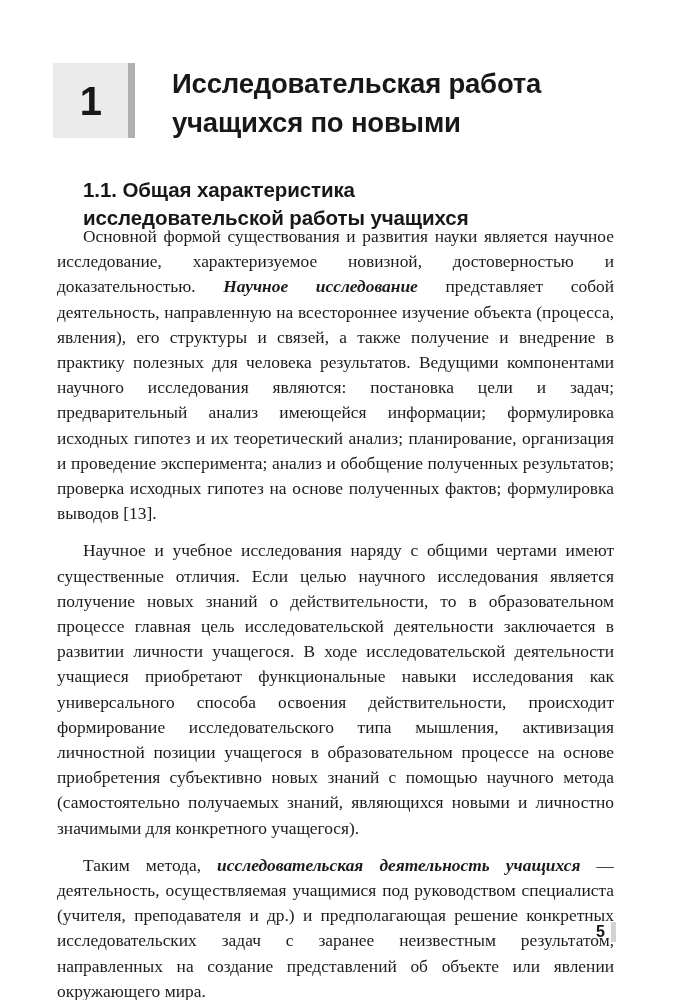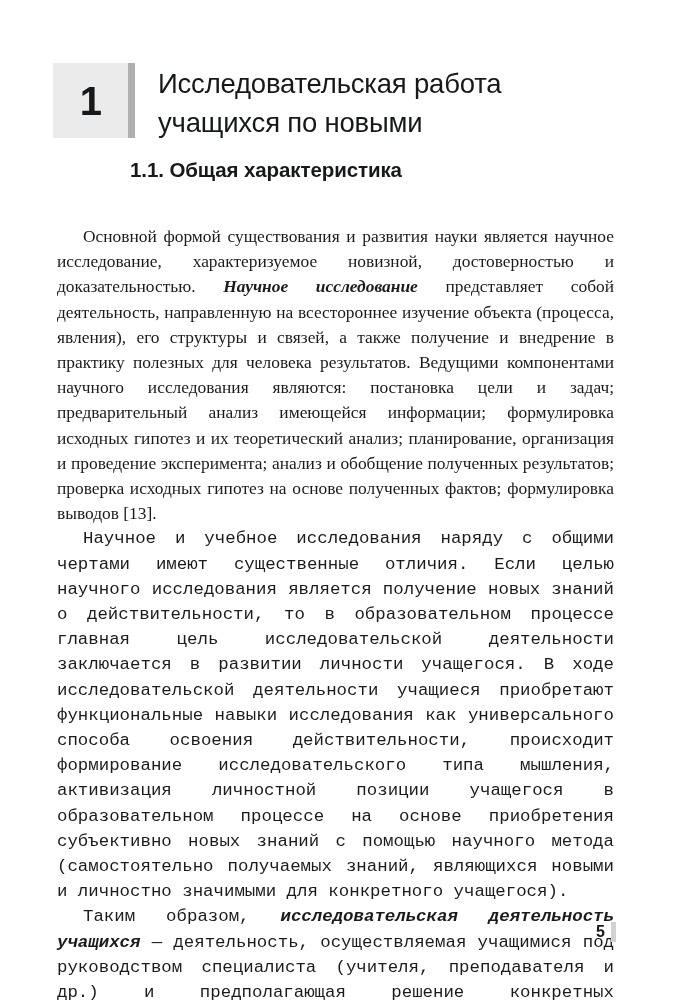--- a/index.html
+++ b/index.html
@@ -58,48 +58,47 @@
   .chapter-number {
     font-family: "Liberation Sans", "DejaVu Sans", sans-serif;
     font-weight: 700;
     font-size: 40px;
     line-height: 1;
     color: #16181a;
     letter-spacing: -0.5px;
   }
 
   .chapter-title {
-    margin-left: 30px;
+    margin-left: 44px;
     padding-top: 1px;
     font-family: "Liberation Sans", "DejaVu Sans", sans-serif;
-    font-weight: 400;
+    font-weight: 700;
     font-size: 27.5px;
     line-height: 39px;
     color: #16181a;
     letter-spacing: -0.2px;
     max-width: 430px;
   }
   .chapter-title .tl {
     display: block;
     white-space: nowrap;
   }
 
   
   .section-heading {
     position: absolute;
     left: 83px;
-    top: 156px;
+    top: 176px;
     width: 540px;
     font-family: "Liberation Sans", "DejaVu Sans", sans-serif;
     font-weight: 700;
     font-size: 20.5px;
     line-height: 28px;
     color: #16181a;
     letter-spacing: -0.1px;
-    margin-left: 47px;
   }
   .section-heading .sl {
     display: block;
     white-space: nowrap;
   }
 
   
   .body-column {
     position: absolute;
     left: 57px;
@@ -111,21 +110,21 @@
     margin: 0;
     text-indent: 26px;
     text-align: justify;
     font-family: "Liberation Serif", "DejaVu Serif", serif;
     font-size: 17.4px;
     line-height: 25.2px;
     color: #1b1b1b;
     hyphens: manual;
     -webkit-hyphens: manual;
   }
-  .para + .para { margin-top: 0; font-family: Liberation Mono, monospace; }
+  .para + .para { margin-top: 12px; }
 
   .para b.emph {
     font-weight: 700;
     font-style: italic;
   }
 
   
   .page-footer {
     position: absolute;
     left: 0;
@@ -162,26 +161,27 @@
       <span class="chapter-number">1</span>
     </div>
     <div class="chapter-title">
       <span class="tl">Исследовательская работа</span>
       <span class="tl">учащихся по новыми</span>
     </div>
   </div>
 
   <div class="section-heading">
     <span class="sl">1.1. Общая характеристика</span>
+    <span class="sl">исследовательской работы учащихся</span>
   </div>
 
   <div class="body-column">
     <p class="para"><span>Основной формой существования и развития науки является научное исследование, характеризуемое новизной, достоверностью и доказательностью. </span><b class="emph">Научное исследование</b><span> представляет собой деятельность, направленную на всестороннее изучение объекта (процесса, явления), его структуры и связей, а также получение и внедрение в практику полезных для человека результатов. Ведущими компонентами научного исследования являются: постановка цели и задач; предварительный анализ имеющейся информации; формулировка исходных гипотез и их теоретический анализ; планирование, организация и проведение эксперимента; анализ и обобщение полученных результатов; проверка исходных гипотез на основе полученных фактов; формулировка выводов [13].</span></p>
     <p class="para"><span>Научное и учебное исследования наряду с общими чертами имеют существенные отличия. Если целью научного исследования является получение новых знаний о действительности, то в образовательном процессе главная цель исследовательской деятельности заключается в развитии личности учащегося. В ходе исследовательской деятельности учащиеся приобретают функциональные навыки исследования как универсального способа освоения действительности, происходит формирование исследовательского типа мышления, активизация личностной позиции учащегося в образовательном процессе на основе приобретения субъективно новых знаний с помощью научного метода (самостоятельно получаемых знаний, являющихся новыми и личностно значимыми для конкретного учащегося).</span></p>
-    <p class="para"><span>Таким образом, </span><b class="emph">исследовательская деятельность учащихся</b><span> — деятельность, осуществляемая учащимися под руководством специалиста (учителя, преподавателя и др.) и предполагающая решение конкретных исследовательских задач с заранее неизвестным результатом, направленных на создание представлений об объекте или явлении окружающего мира.</span></p>
+    <p class="para"><span>Таким метода, </span><b class="emph">исследовательская деятельность учащихся</b><span> — деятельность, осуществляемая учащимися под руководством специалиста (учителя, преподавателя и др.) и предполагающая решение конкретных исследовательских задач с заранее неизвестным результатом, направленных на создание представлений об объекте или явлении окружающего мира.</span></p>
   </div>
 
   <div class="page-footer">
     <span class="folio">5</span>
     <span class="folio-rule"></span>
   </div>
 
 </div>
 
 </body></html>

